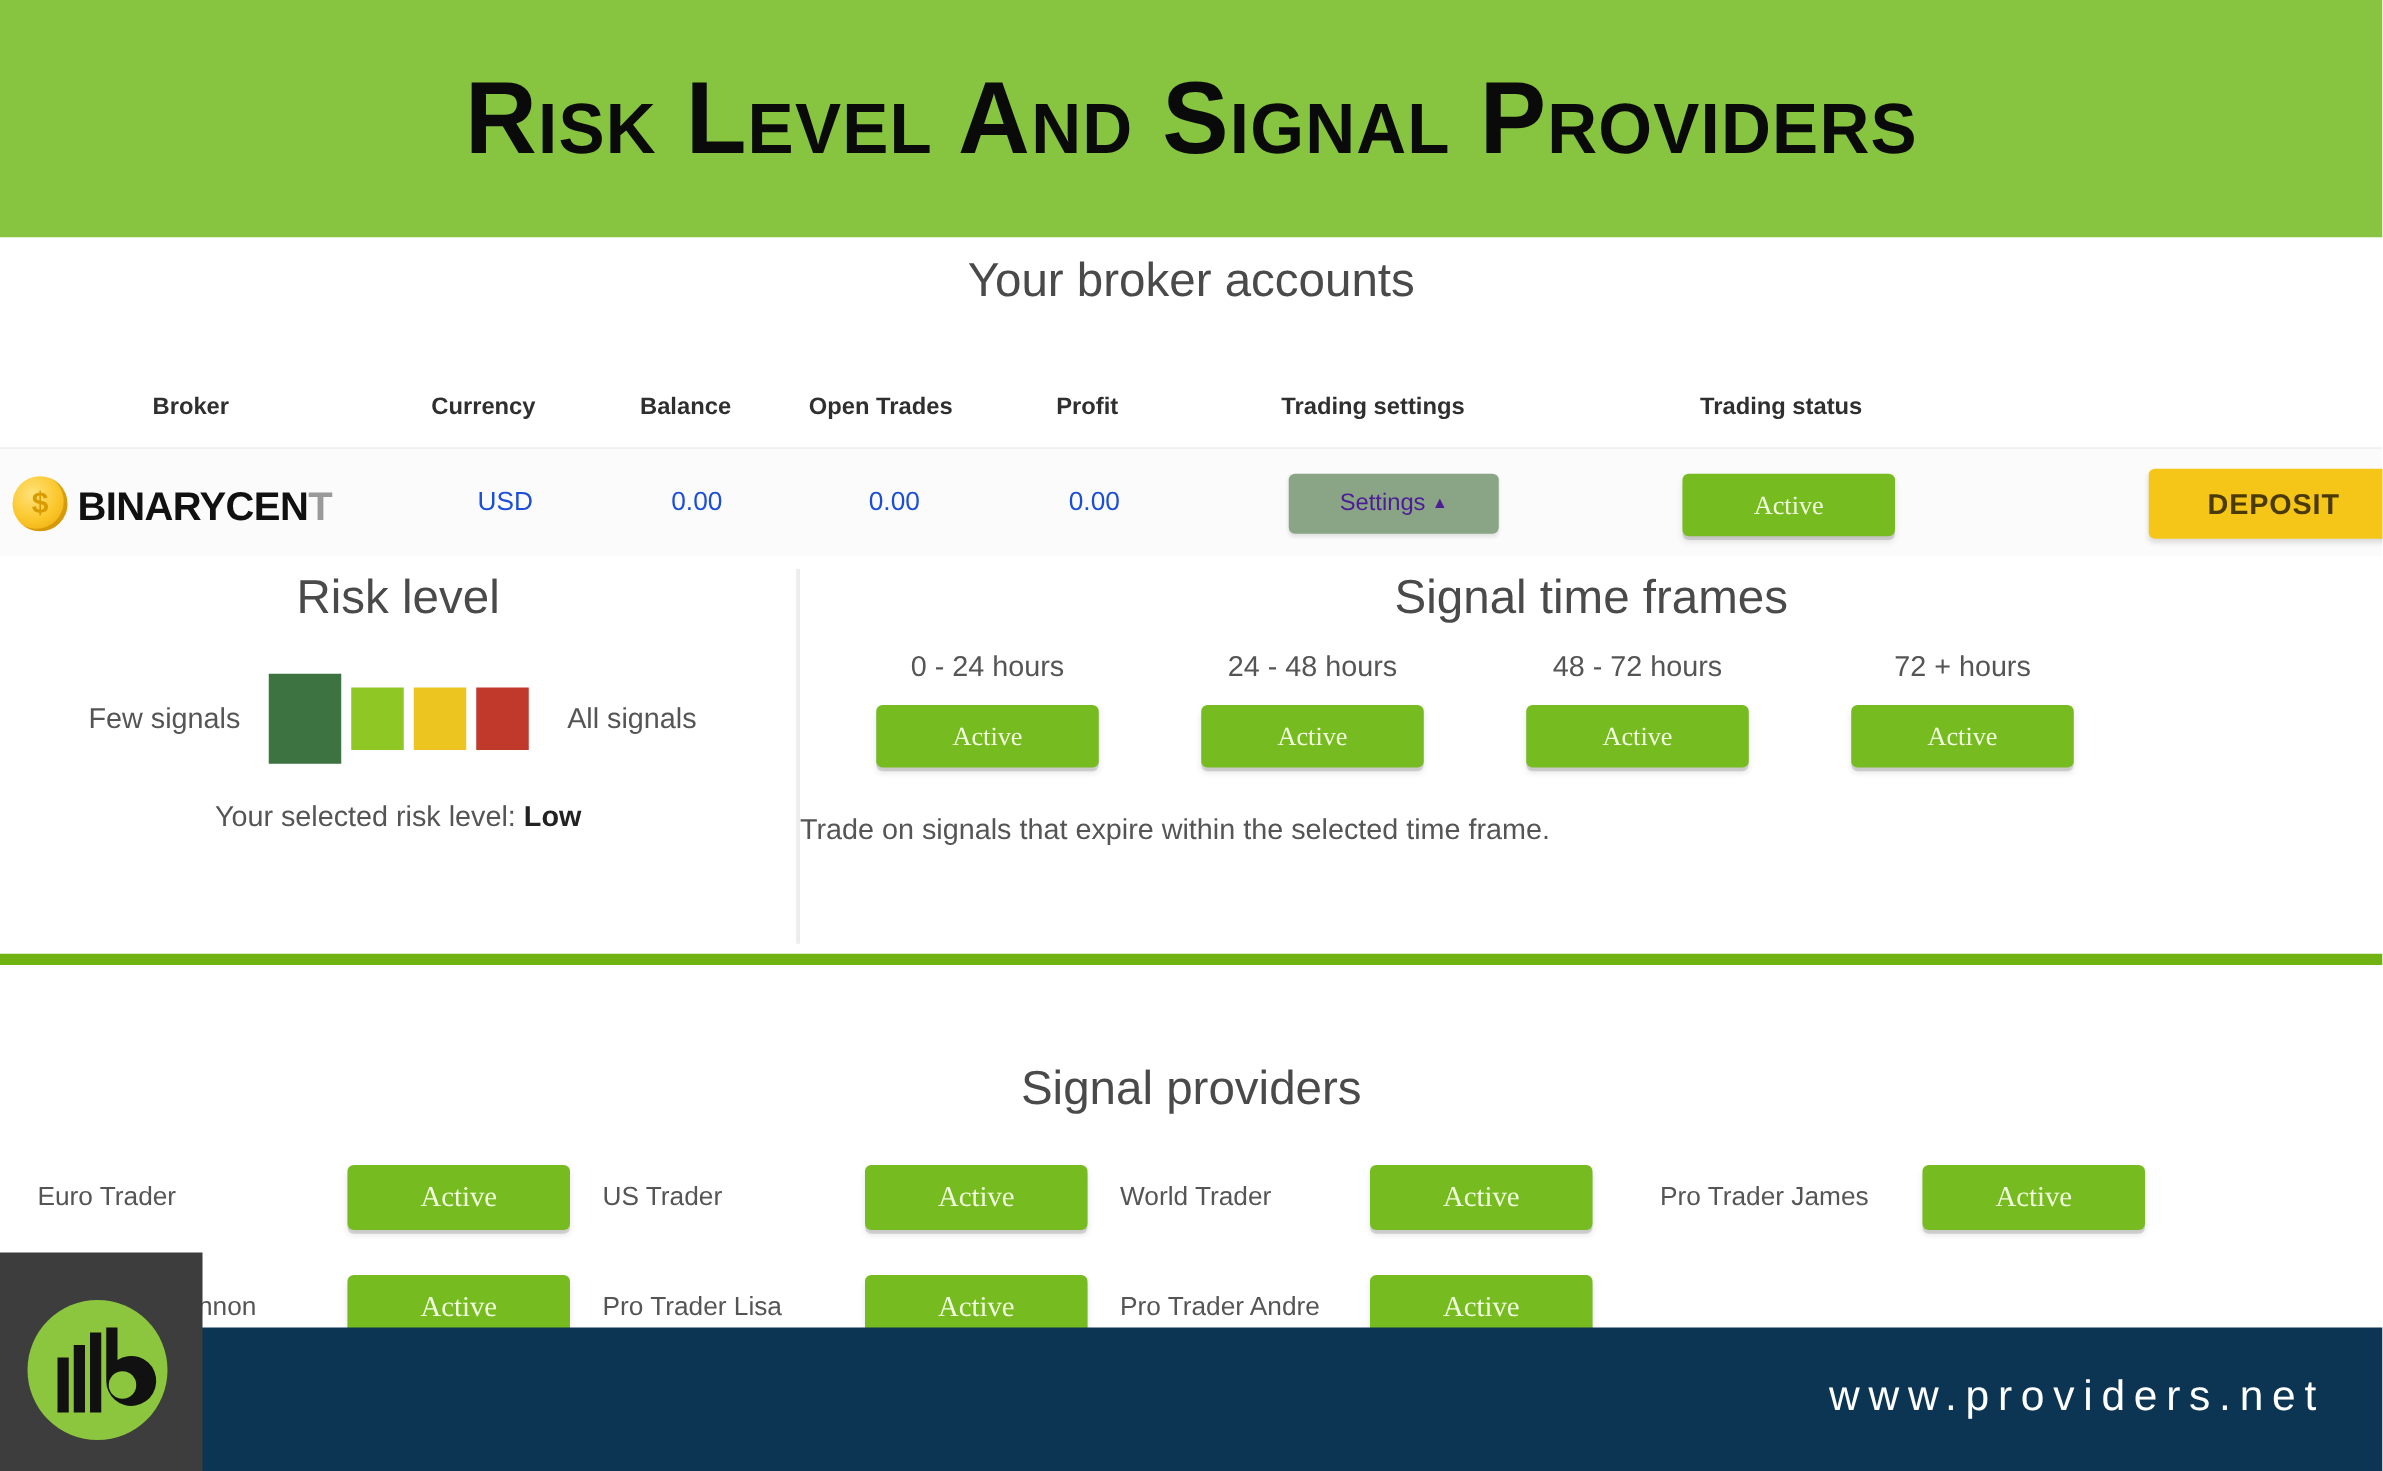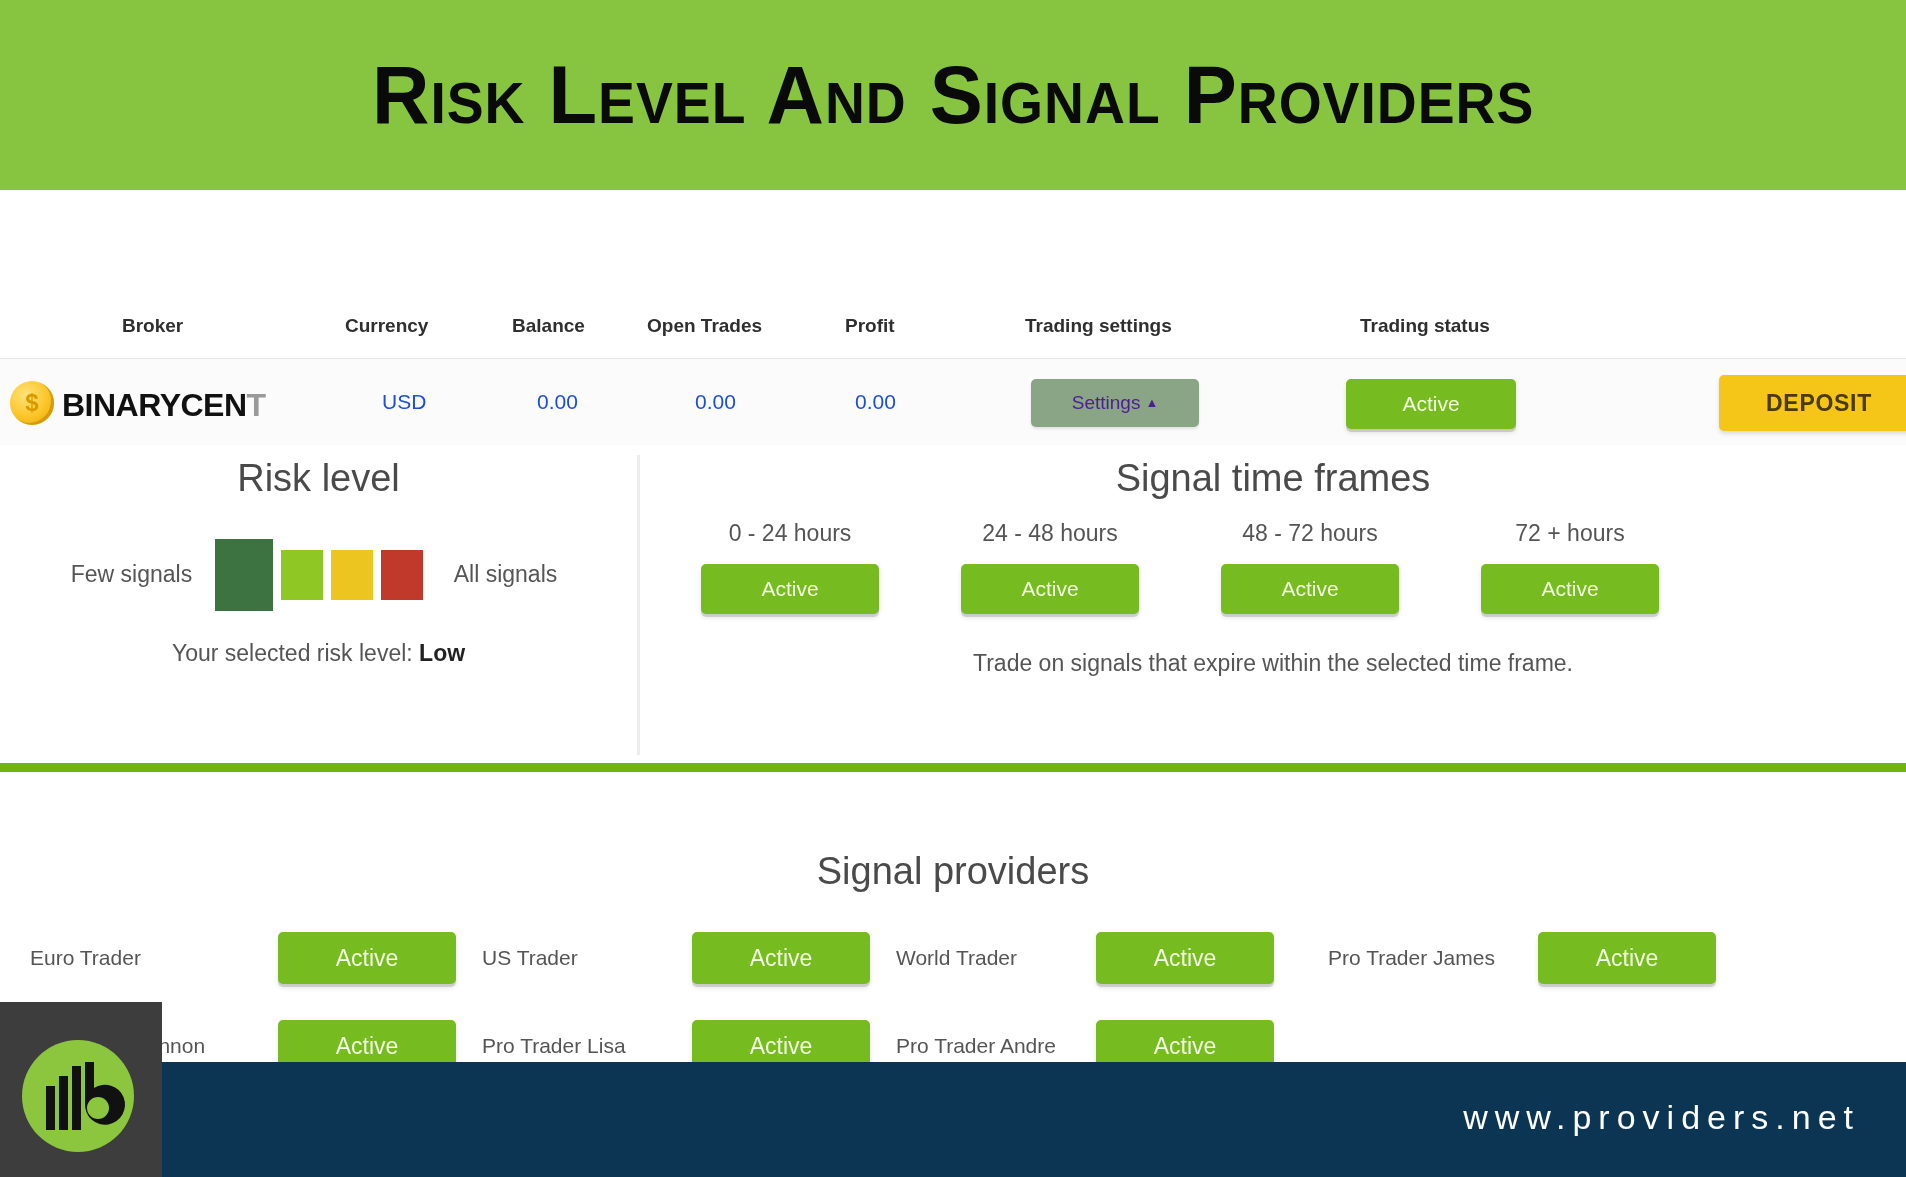--- a/index.html
+++ b/index.html
@@ -129,21 +129,21 @@
     font-family: "Liberation Sans", sans-serif;
     cursor: pointer;
     box-shadow: 0 2px 3px rgba(0,0,0,.10);
   }
   .btn-settings .caret { font-size: 13px; margin-left: 5px; vertical-align: 2px; }
   .badge-active {
     background: #76BC21;
     border: none;
     border-radius: 5px;
     color: #f2ffe0;
-    font-family: Liberation Sans, sans-serif;
+    font-family: Liberation Serif, serif;
     cursor: pointer;
     box-shadow: 0 3px 0 rgba(0,0,0,.13), 0 4px 5px rgba(0,0,0,.10);
   }
   .broker-active {
     position: absolute;
     left: 1346px; top: 20px;
     width: 170px; height: 50px;
     font-size: 21px;
   }
   .btn-deposit {
@@ -221,21 +221,21 @@
   .tf-col.c1 { margin-left: 20px; }
   .tf-col.c2 { margin-left: 0px; }
   .tf-col.c3 { margin-left: 0px; }
   .tf-col.c4 { margin-left: 0px; }
   .tf-label { font-size: 23px; color: #555; margin-bottom: 17px; white-space: nowrap; }
   .tf-btn { width: 178px; height: 50px; font-size: 21px; }
   .tf-note {
     position: absolute;
     left: 0; top: 205px;
     width: 1266px;
-    text-align: center;
+    text-align: left;
     font-size: 23px;
     color: #555;
   }
 
   
   .green-divider {
     position: absolute;
     left: 0; top: 573px;
     width: 1906px; height: 9px;
     background: #6FB211;
@@ -310,20 +310,23 @@
 </style>
 </head>
 <body>
 
 <div class="header-banner">
   <div class="header-title">Risk Level And Signal Providers</div>
 </div>
 
 <div class="app">
 
+  <div class="broker-heading">
+    <h2 class="section-title">Your broker accounts</h2>
+  </div>
 
   <div class="table-head">
     <div class="th" style="left:122px;  top:20px;">Broker</div>
     <div class="th" style="left:345px;  top:20px;">Currency</div>
     <div class="th" style="left:512px;  top:20px;">Balance</div>
     <div class="th" style="left:647px;  top:20px;">Open Trades</div>
     <div class="th" style="left:845px;  top:20px;">Profit</div>
     <div class="th" style="left:1025px; top:20px;">Trading settings</div>
     <div class="th" style="left:1360px; top:20px;">Trading status</div>
   </div>

